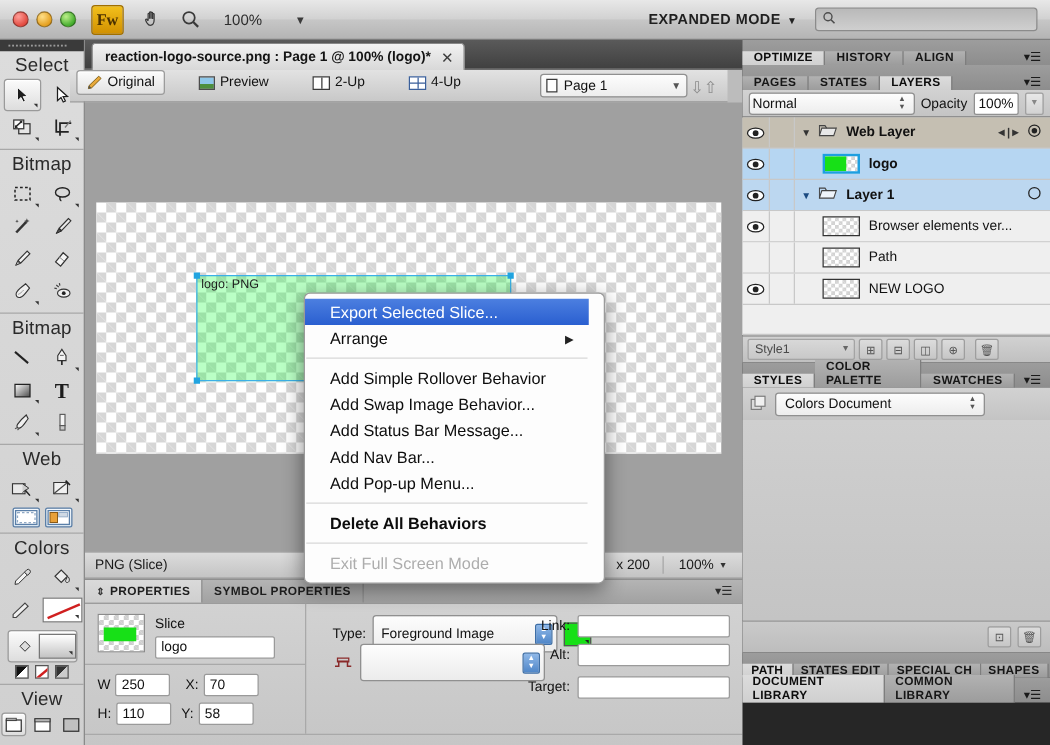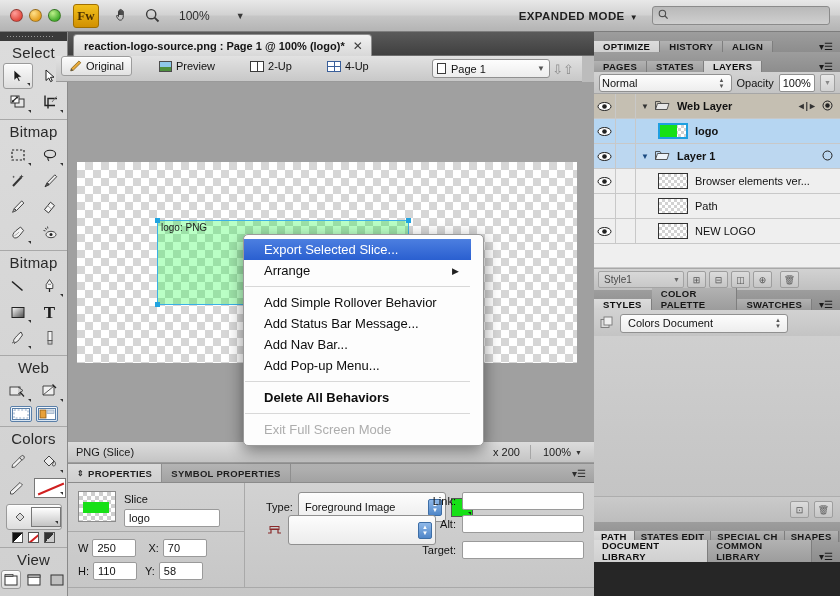--- a/index.html
+++ b/index.html
@@ -1039,20 +1039,23 @@
     </div>
     <div class="mi">
       <span>Arrange</span>
       <span class="sub">▶</span>
     </div>
     <div class="msep"></div>
     <div class="mi">
       <span>Add Simple Rollover Behavior</span>
     </div>
     <div class="mi">
+      <span>Add Swap Image Behavior...</span>
+    </div>
+    <div class="mi">
       <span>Add Status Bar Message...</span>
     </div>
     <div class="mi">
       <span>Add Nav Bar...</span>
     </div>
     <div class="mi">
       <span>Add Pop-up Menu...</span>
     </div>
     <div class="msep"></div>
     <div class="mi" style="font-weight:bold;">

